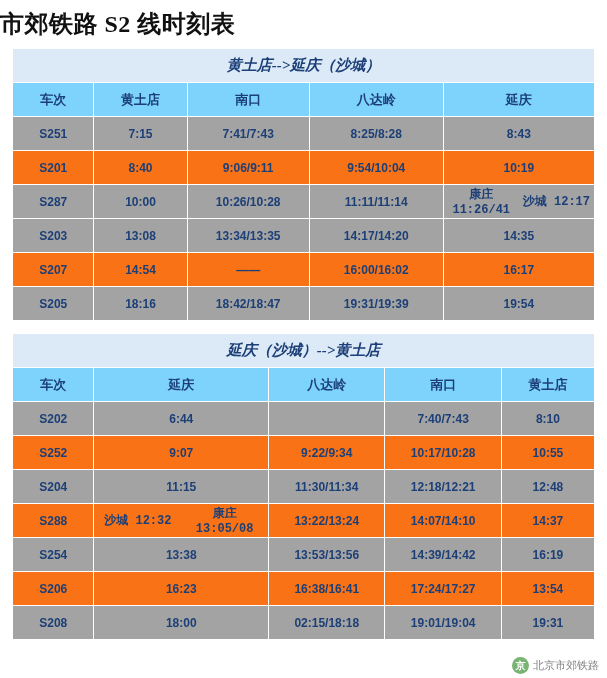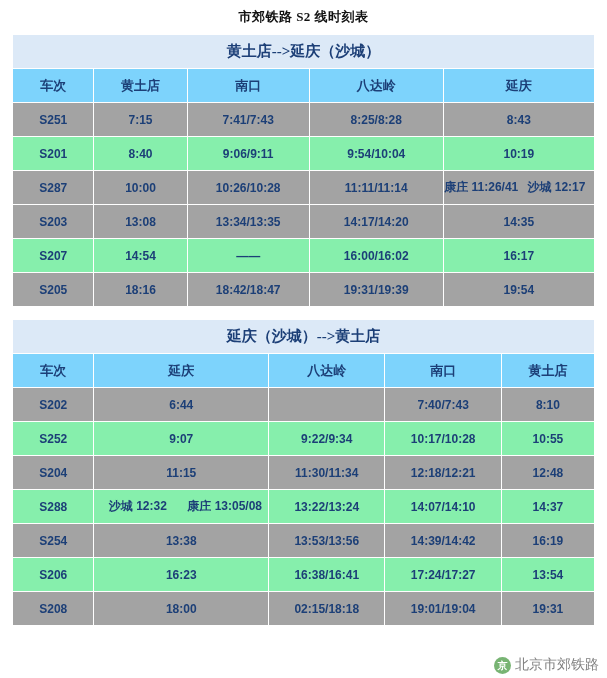--- a/index.html
+++ b/index.html
@@ -9,22 +9,21 @@
   body {
     width: 607px;
     height: 678px;
     background: #ffffff;
     font-family: "Liberation Sans", sans-serif;
     color: #1a3a6b;
     overflow: hidden;
     position: relative;
   }
   .page-title {
-    text-align: center;
-    font-size: 13px;
+    font-size: 24px;
     font-weight: bold;
     color: #111111;
     padding-top: 8px;
     padding-bottom: 8px;
     letter-spacing: 0.5px;
     font-family: "Liberation Serif", serif;
   }
   .table-wrap {
     width: 583px;
     margin: 0 auto;
@@ -44,45 +43,47 @@
     font-weight: bold;
     color: #1c3f77;
   }
   .dir-bar td {
     background: #dce9f7;
     font-size: 15px;
     height: 32px;
     color: #14336b;
     font-family: "Liberation Serif", serif;
     font-weight: bold;
+    font-style: italic;
   }
   .hdr td {
     background: #7dd3fc;
     color: #ffffff;
     font-size: 13px;
     height: 30px;
   }
   tr.alt td {
-    background: #86efac;
+    background: #f97316;
   }
   tr.plain td {
     background: #a3a3a3;
   }
   td.trainno {
     font-size: 12px;
   }
   .sub-split {
     display: flex;
     width: 100%;
     height: 100%;
     align-items: center;
   }
   .sub-split > span {
     flex: 1;
     text-align: center;
+    font-family: Liberation Mono, monospace;
   }
   .spacer {
     height: 12px;
   }
   .watermark {
     position: absolute;
     right: 8px;
     bottom: 4px;
     display: flex;
     align-items: center;
@@ -94,21 +95,21 @@
     height: 17px;
     border-radius: 50%;
     background: #4b9b45;
     color: #ffffff;
     font-size: 10px;
     line-height: 17px;
     text-align: center;
     font-weight: bold;
   }
   .wm-text {
-    font-size: 14px;
+    font-size: 11px;
     color: #555555;
     font-weight: normal;
     font-family: Liberation Mono, monospace;
   }
 </style>
 </head>
 <body>
 
 <div class="page-title">市郊铁路 S2 线时刻表</div>
 

